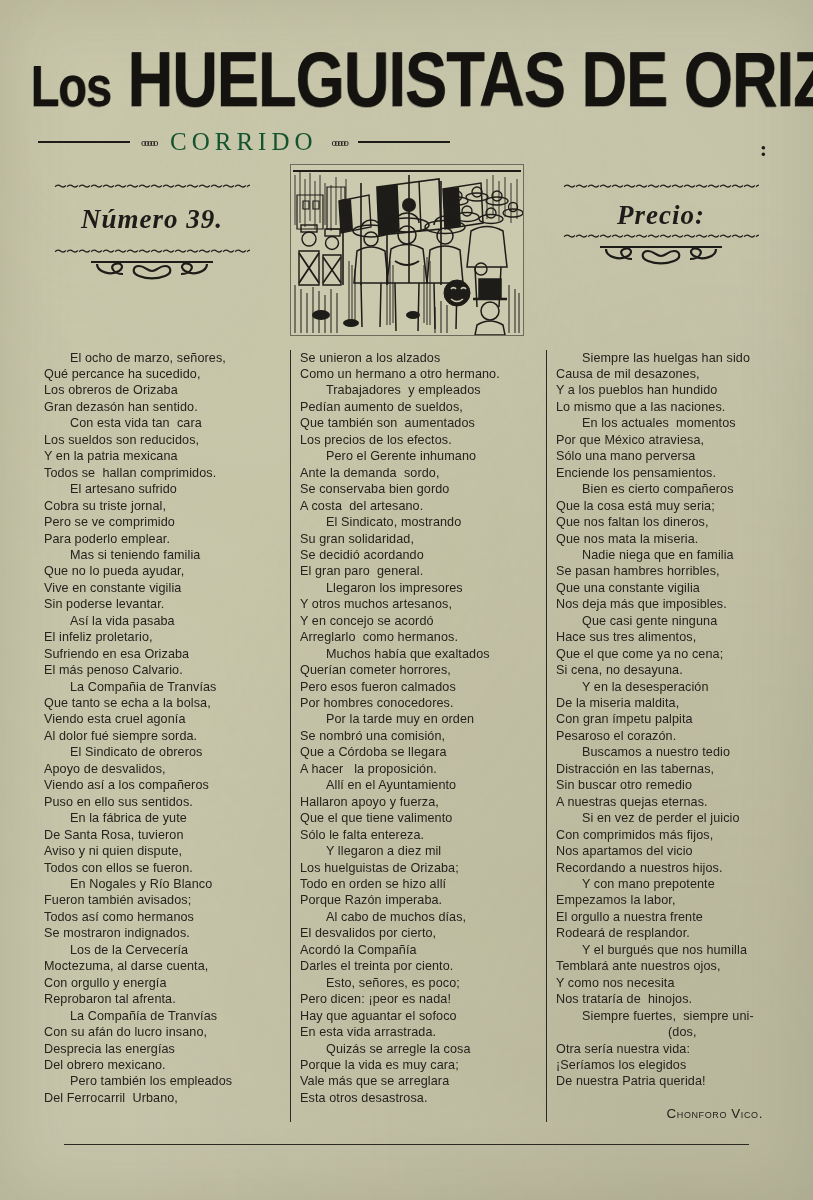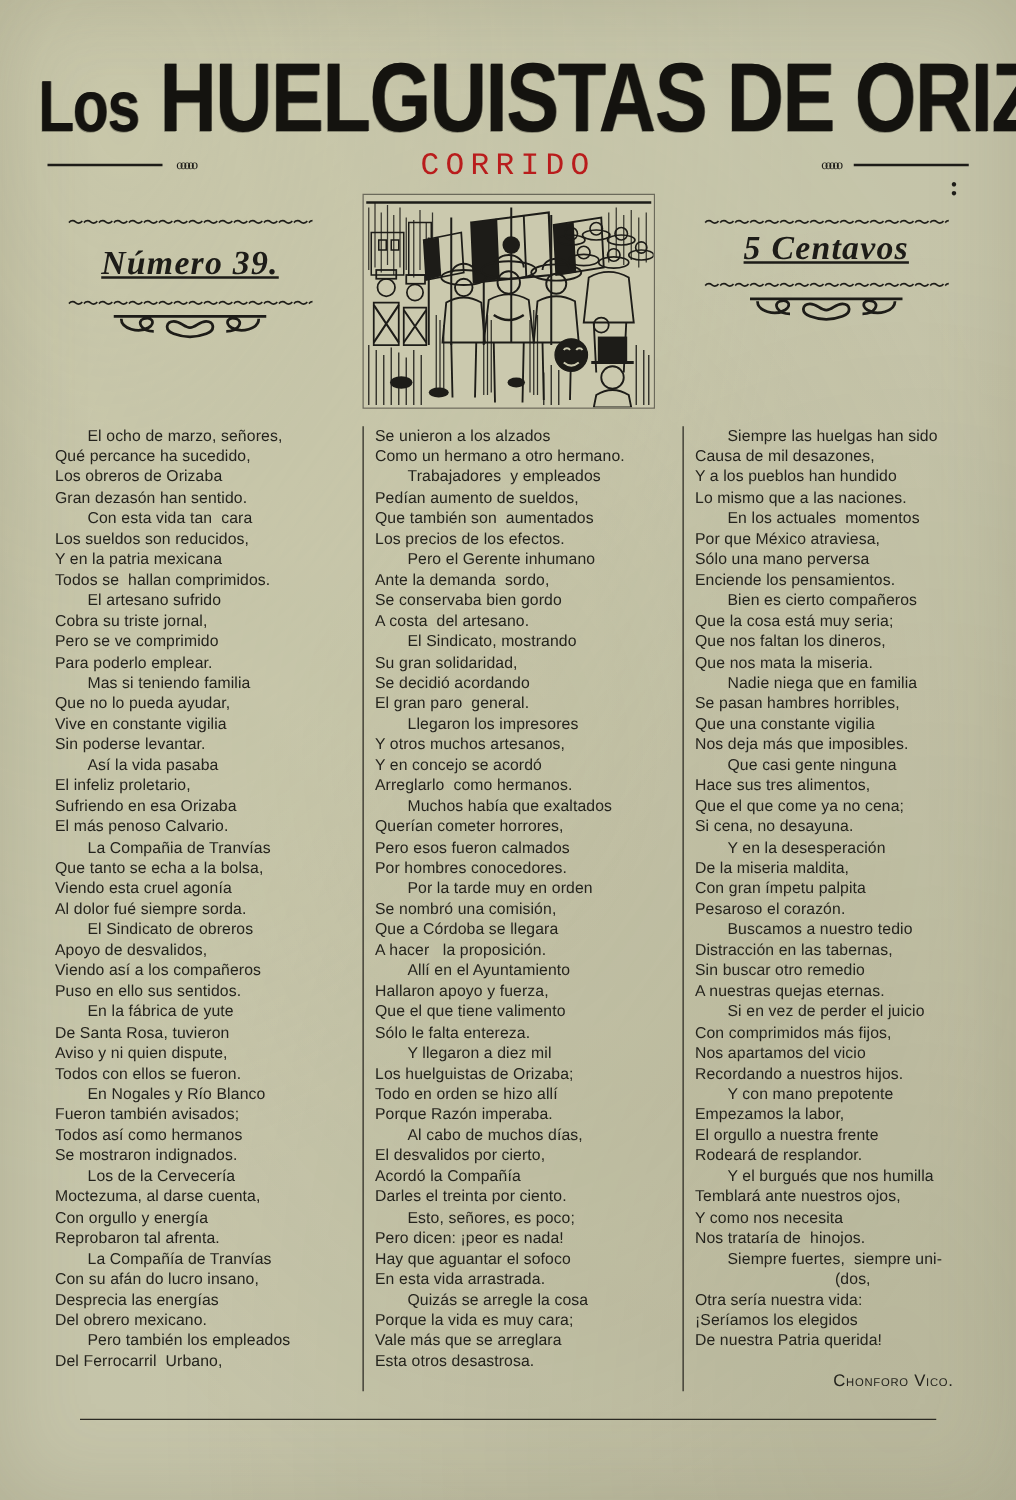--- a/index.html
+++ b/index.html
@@ -61,23 +61,23 @@
     text-shadow: 0.6px 0 0 rgba(20,19,15,.55), -0.4px 0.4px 0 rgba(20,19,15,.35);
   }
   .title .small-caps {
     font-size: 46px;
     vertical-align: baseline;
   }
 
   .sub-row {
     display: flex;
     align-items: center;
-    justify-content: space-between;
+    justify-content: flex-start;
     gap: 14px;
-    margin-top: 16px;
+    margin-top: 26px;
   }
   .sub-rule {
     height: 4px;
     width: 118px;
     position: relative;
   }
   .sub-rule .bar {
     position: absolute;
     left: 0; right: 26px; top: 1px;
     height: 2px;
@@ -87,24 +87,24 @@
     position: absolute;
     right: 0; top: -3px;
     font-size: 11px;
     letter-spacing: -2.5px;
     line-height: 1;
     color: #1d1c18;
   }
   .sub-rule.flip .bar { left: 26px; right: 0; }
   .sub-rule.flip .beads { left: 0; right: auto; }
   .corrido {
-    font-family: Liberation Mono, monospace;
+    font-family: Liberation Serif, serif;
     font-size: 25px;
     letter-spacing: 5px;
-    color: #b91c1c;
+    color: #14532d;
   }
   .colon-mark {
     position: absolute;
     right: 46px;
     top: 138px;
     font-size: 22px;
     font-weight: bold;
     letter-spacing: 0;
     line-height: 1;
     color: #1d1c18;
@@ -136,21 +136,20 @@
     white-space: nowrap;
   }
   .side .big {
     font-family: "Liberation Serif", serif;
     font-style: italic;
     font-weight: bold;
     font-size: 27px;
     letter-spacing: 1px;
     margin: 13px 0 12px;
     white-space: nowrap;
-    text-decoration: underline;
   }
   .side .big.tight { margin: 9px 0 1px; }
   .side .big.tight2 { margin: 1px 0 10px; }
   .flourish {
     margin: 3px auto 0;
     width: 130px;
     height: 22px;
   }
   .cut {
     width: 232px;
@@ -362,21 +361,21 @@
               <ellipse cx="122" cy="150" rx="7" ry="4"></ellipse>
             </g>
 
             <path d="M2 6 H230" stroke-width="2"></path>
           </g>
         </svg>
       </div>
 
       <div class="side">
         <div class="wave">〜〜〜〜〜〜〜〜〜〜〜〜〜〜〜〜〜〜</div>
-        <div class="big tight2">5 Centavos</div>
+        <div class="big tight">Precio:</div>
         <div class="wave">〜〜〜〜〜〜〜〜〜〜〜〜〜〜〜〜〜〜</div>
         <svg class="flourish" viewBox="0 0 130 22">
           <path d="M4 3 H126 M10 5 C10 13, 24 17, 32 12 C38 8, 34 3, 28 5 C22 7, 26 15, 36 15 M120 5 C120 13, 106 17, 98 12 C92 8, 96 3, 102 5 C108 7, 104 15, 94 15 M52 7 C46 7, 44 14, 52 17 C60 20, 70 20, 78 17 C86 14, 84 7, 78 7 C72 7, 70 12, 65 12 C60 12, 58 7, 52 7 Z" fill="none" stroke="#1d1c18" stroke-width="2.2"></path>
         </svg>
       </div>
     </div>
 
     <div class="columns">
       <div class="col c1">
           <p class="v ind">El ocho de marzo, señores,</p>

